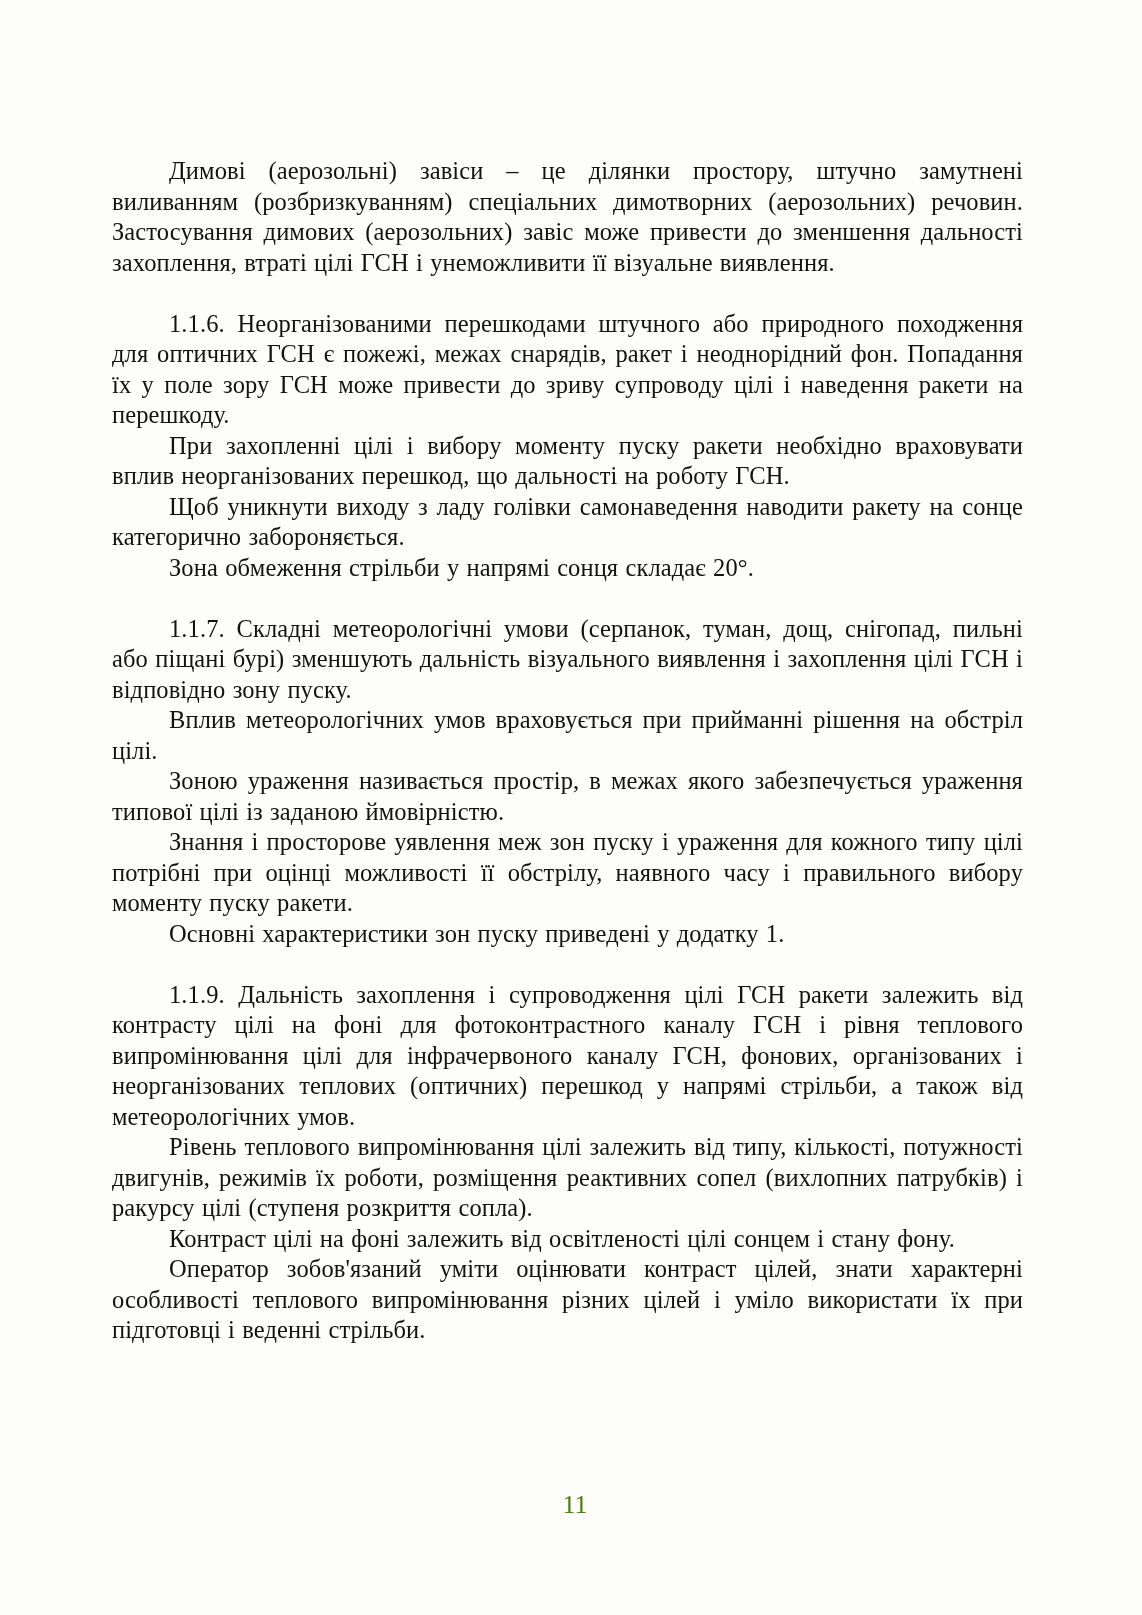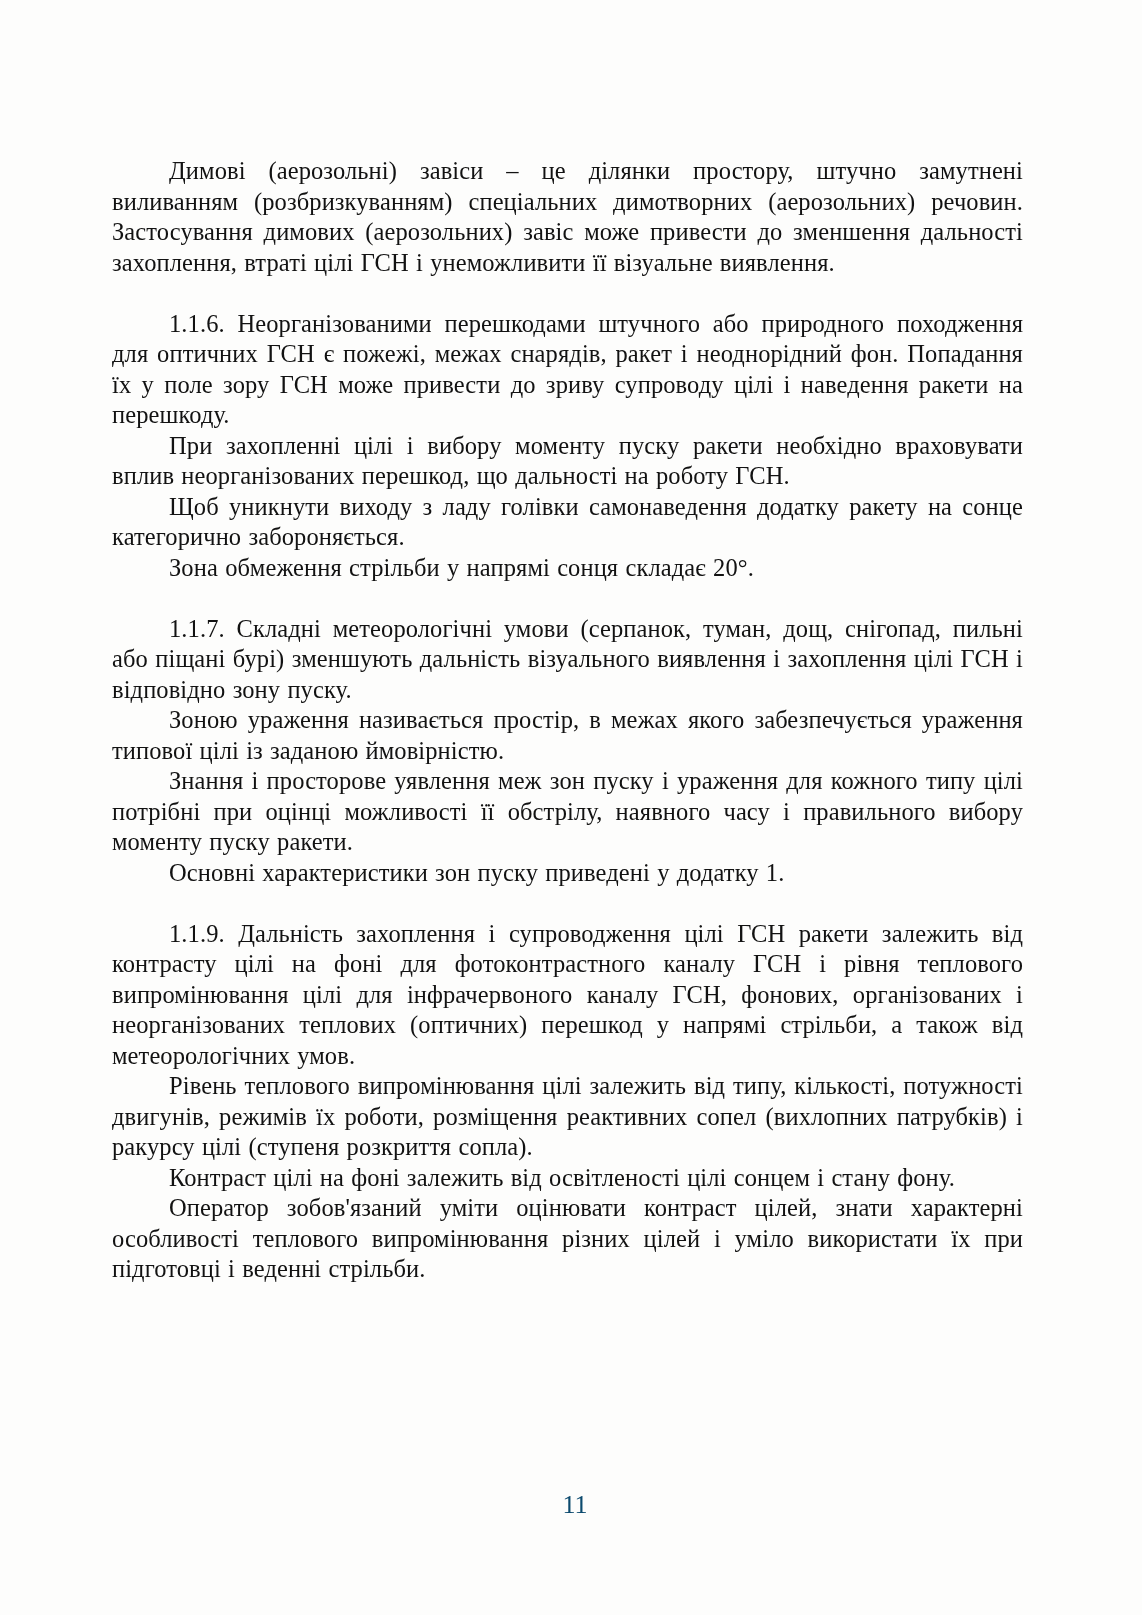--- a/index.html
+++ b/index.html
@@ -41,36 +41,37 @@
   }
 
   .page-number {
     position: absolute;
     left: 8px;
     right: 0;
     bottom: 95px;
     text-align: center;
     font-size: 26px;
     line-height: 30px;
-    color: #0c4a6e;
+    color: #4d7c0f;
   }
 </style>
 </head>
 <body>
 
 <div class="page">
   <main class="content">
     <p>Димові (аерозольні) завіси – це ділянки простору, штучно замутнені виливанням (розбризкуванням) спеціальних димотворних (аерозольних) речовин. Застосування димових (аерозольних) завіс може привести до зменшення дальності захоплення, втраті цілі ГСН і унеможливити її візуальне виявлення.</p>
 
     <p class="section-start">1.1.6. Неорганізованими перешкодами штучного або природного походження для оптичних ГСН є пожежі, межах снарядів, ракет і неоднорідний фон. Попадання їх у поле зору ГСН може привести до зриву супроводу цілі і наведення ракети на перешкоду.</p>
     <p>При захопленні цілі і вибору моменту пуску ракети необхідно враховувати вплив неорганізованих перешкод, що дальності на роботу ГСН.</p>
-    <p>Щоб уникнути виходу з ладу голівки самонаведення додатку ракету на сонце категорично забороняється.</p>
+    <p>Щоб уникнути виходу з ладу голівки самонаведення наводити ракету на сонце категорично забороняється.</p>
     <p>Зона обмеження стрільби у напрямі сонця складає 20°.</p>
 
     <p class="section-start">1.1.7. Складні метеорологічні умови (серпанок, туман, дощ, снігопад, пильні або піщані бурі) зменшують дальність візуального виявлення і захоплення цілі ГСН і відповідно зону пуску.</p>
+    <p>Вплив метеорологічних умов враховується при прийманні рішення на обстріл цілі.</p>
 
     <p>Зоною ураження називається простір, в межах якого забезпечується ураження типової цілі із заданою ймовірністю.</p>
     <p>Знання і просторове уявлення меж зон пуску і ураження для кожного типу цілі потрібні при оцінці можливості її обстрілу, наявного часу і правильного вибору моменту пуску ракети.</p>
     <p>Основні характеристики зон пуску приведені у додатку 1.</p>
 
     <p class="section-start">1.1.9. Дальність захоплення і супроводження цілі ГСН ракети залежить від контрасту цілі на фоні для фотоконтрастного каналу ГСН і рівня теплового випромінювання цілі для інфрачервоного каналу ГСН, фонових, організованих і неорганізованих теплових (оптичних) перешкод у напрямі стрільби, а також від метеорологічних умов.</p>
     <p>Рівень теплового випромінювання цілі залежить від типу, кількості, потужності двигунів, режимів їх роботи, розміщення реактивних сопел (вихлопних патрубків) і ракурсу цілі (ступеня розкриття сопла).</p>
     <p>Контраст цілі на фоні залежить від освітленості цілі сонцем і стану фону.</p>
     <p>Оператор зобов'язаний уміти оцінювати контраст цілей, знати характерні особливості теплового випромінювання різних цілей і уміло використати їх при підготовці і веденні стрільби.</p>
   </main>

